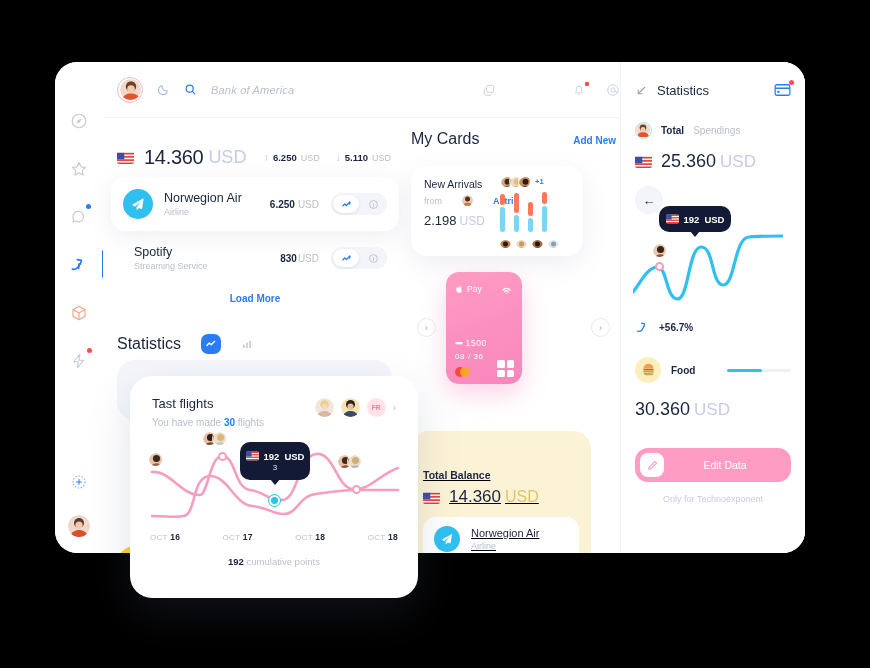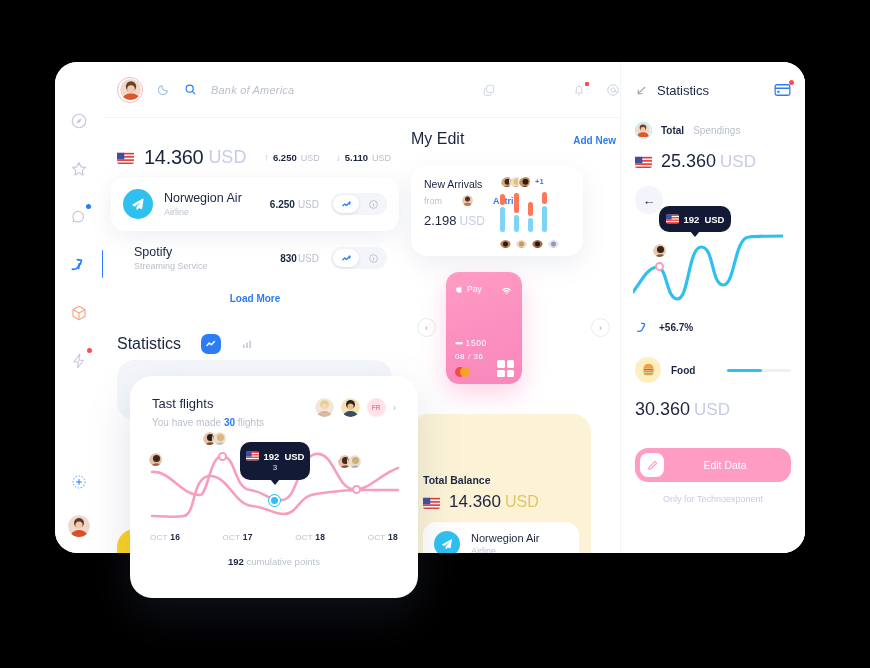--- a/index.html
+++ b/index.html
@@ -141,22 +141,22 @@
   .pc-mc i:nth-child(1){ left:0; background:#f24b3f; }
   .pc-mc i:nth-child(2){ left:5px; background:#f6a623; mix-blend-mode:normal; opacity:.92;}
   .pc-qr { position:absolute; right:8px; bottom:7px; width:17px; height:17px;
     display:grid; grid-template-columns:1fr 1fr; grid-gap:2px; }
   .pc-qr b { background:#fff; border-radius:1.5px; display:block; }
   .carousel-btn { position:absolute; width:19px; height:19px; border-radius:50%;
     border:1px solid #e8ebf3; background:#fff; display:flex; align-items:center;
     justify-content:center; font-size:9px; color:#9aa3b8; cursor:pointer; }
 
   
-  .yellow { position:absolute; left:6px; top:352px; width:180px; height:193px;
-    background:#fcf3d6; border-radius:18px; padding:60px 12px 12px; }
+  .yellow { position:absolute; left:6px; top:369px; width:180px; height:193px;
+    background:#fcf3d6; border-radius:18px; padding:38px 12px 12px;text-decoration:underline; }
   .ttl-bal { font-size:10.5px; color:#1b2540; font-weight:bold; }
   .ybal { display:flex; align-items:center; margin-top:6px; }
   .ybal .amt { font-size:17px; color:#1b2540; margin-left:9px; }
   .ybal .cur { font-size:16px; color:#e3c464; margin-left:4px; }
   .ytx { margin-top:10px; background:#fff; border-radius:13px; height:44px;
     display:flex; align-items:center; padding:0 11px; }
 
   
   .rpanel { position:absolute; left:0; top:0; right:0; bottom:0; background:#fff;
     border-left:1px solid #f2f4f8; padding:0 14px; }
@@ -452,21 +452,21 @@
                   <rect x="16.6" y="5" width="3.4" height="15" rx="1.2"></rect>
                 </svg>
           </span>
         </div>
 
         <div class="ghost"></div>
       </div>
 
       <div class="col-mid">
         <div class="mycards-h">
-          <span class="mycards-t">My Edit</span>
+          <span class="mycards-t">My Cards</span>
           <span class="addnew">Add New</span>
         </div>
 
         <div class="arrival">
           <div class="arr-title">New Arrivals</div>
           <div class="arr-from">
             <span>from</span>
             <span class="mini-ava">
               <svg width="11" height="11" viewBox="0 0 22 22">
                     <circle cx="11" cy="11" r="11" fill="#e8c9b2"></circle>

